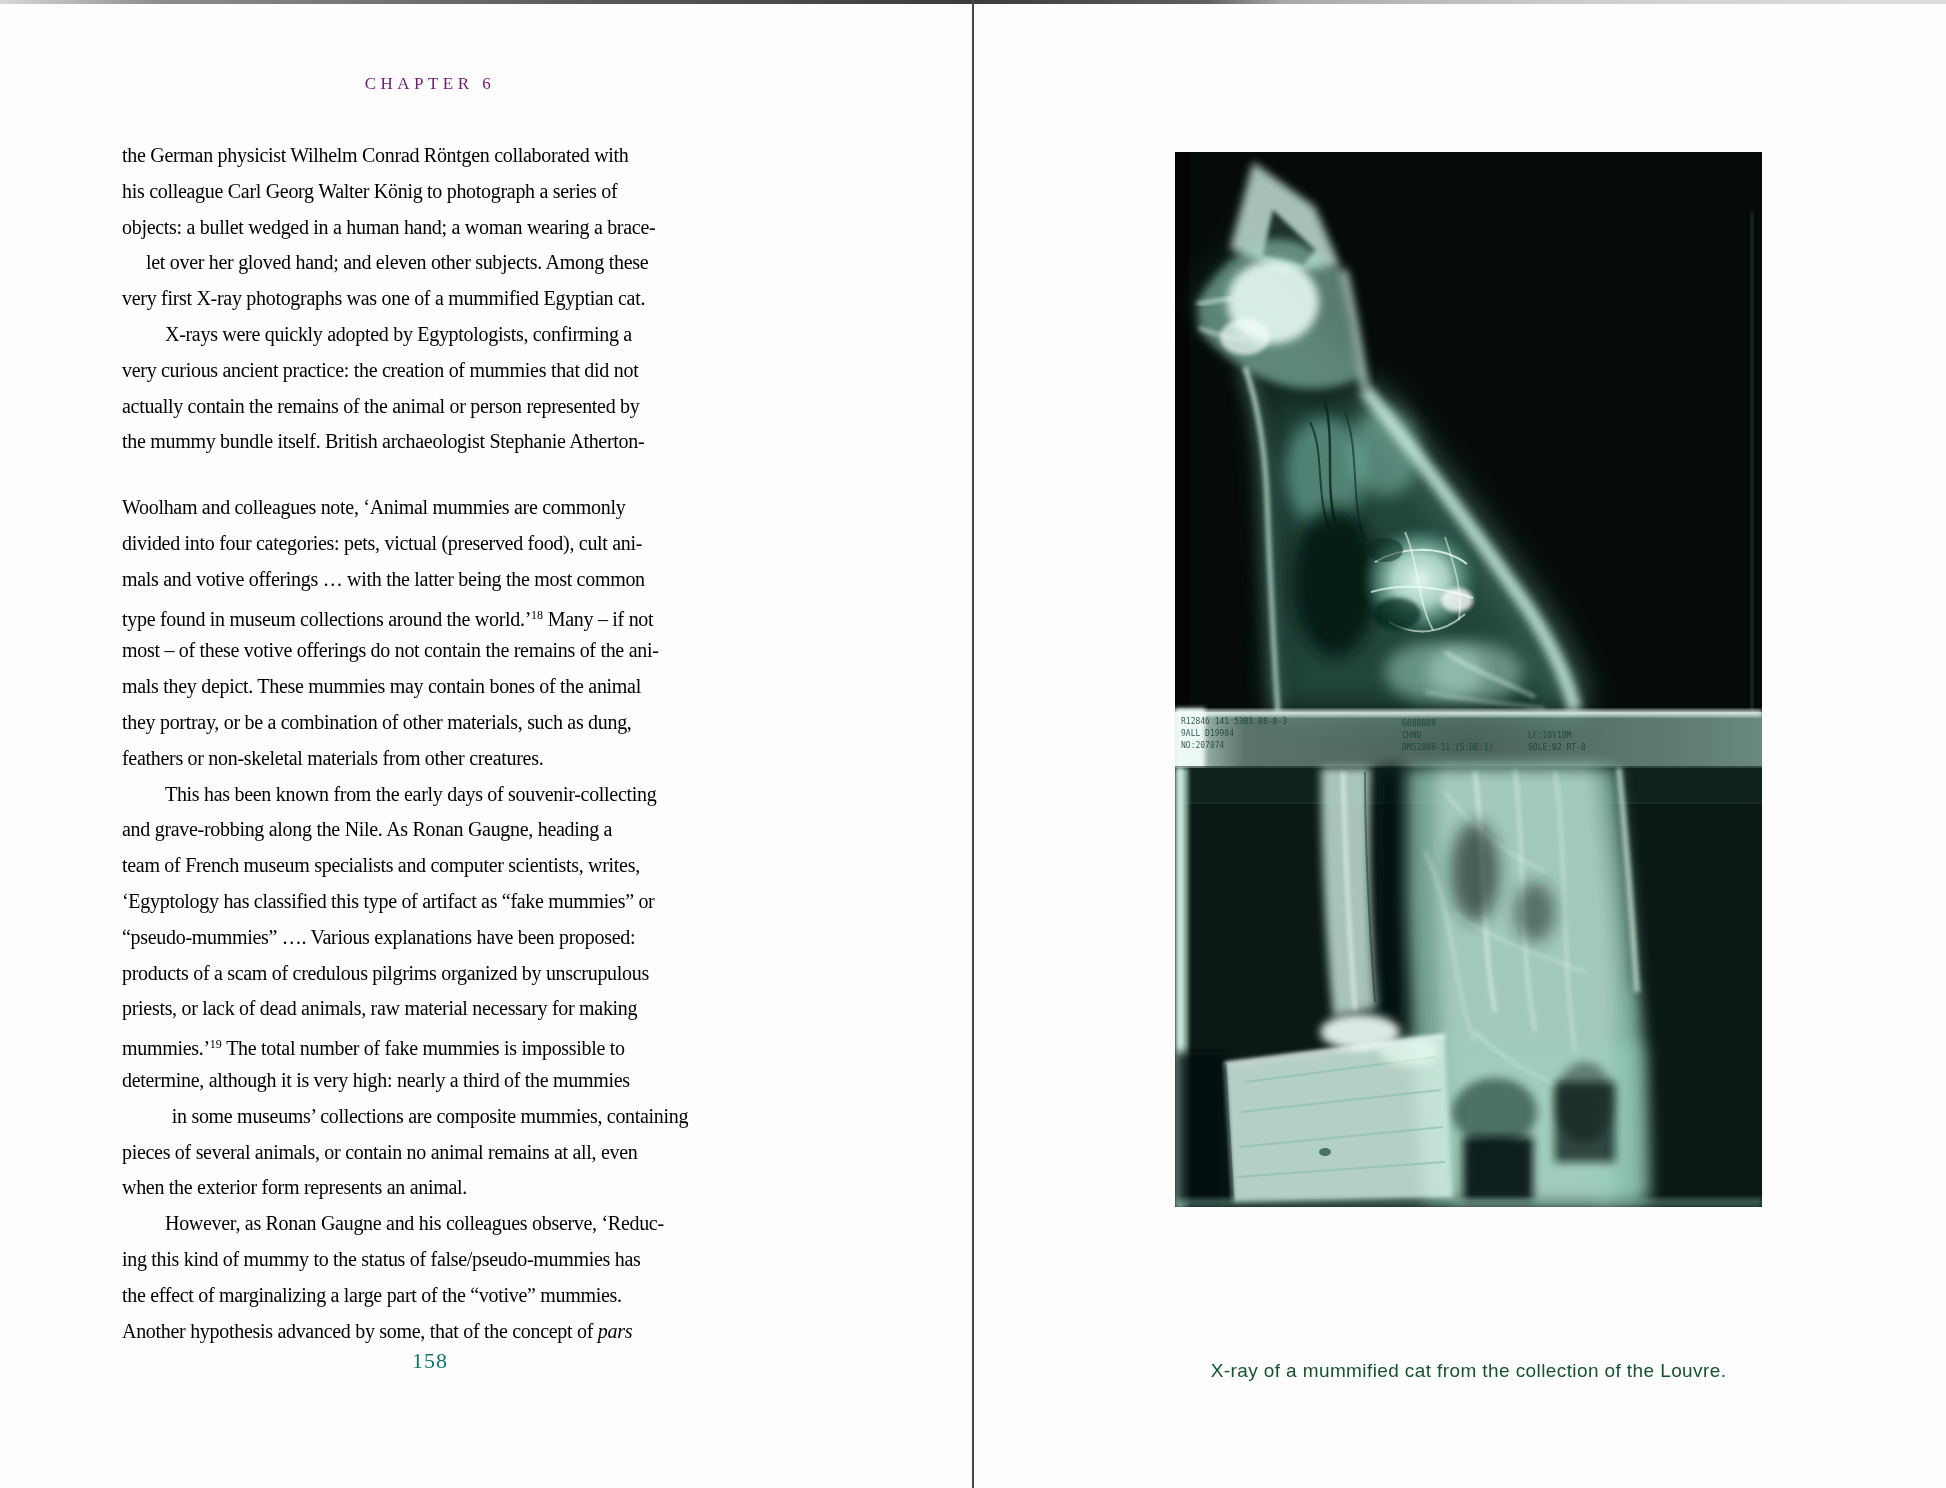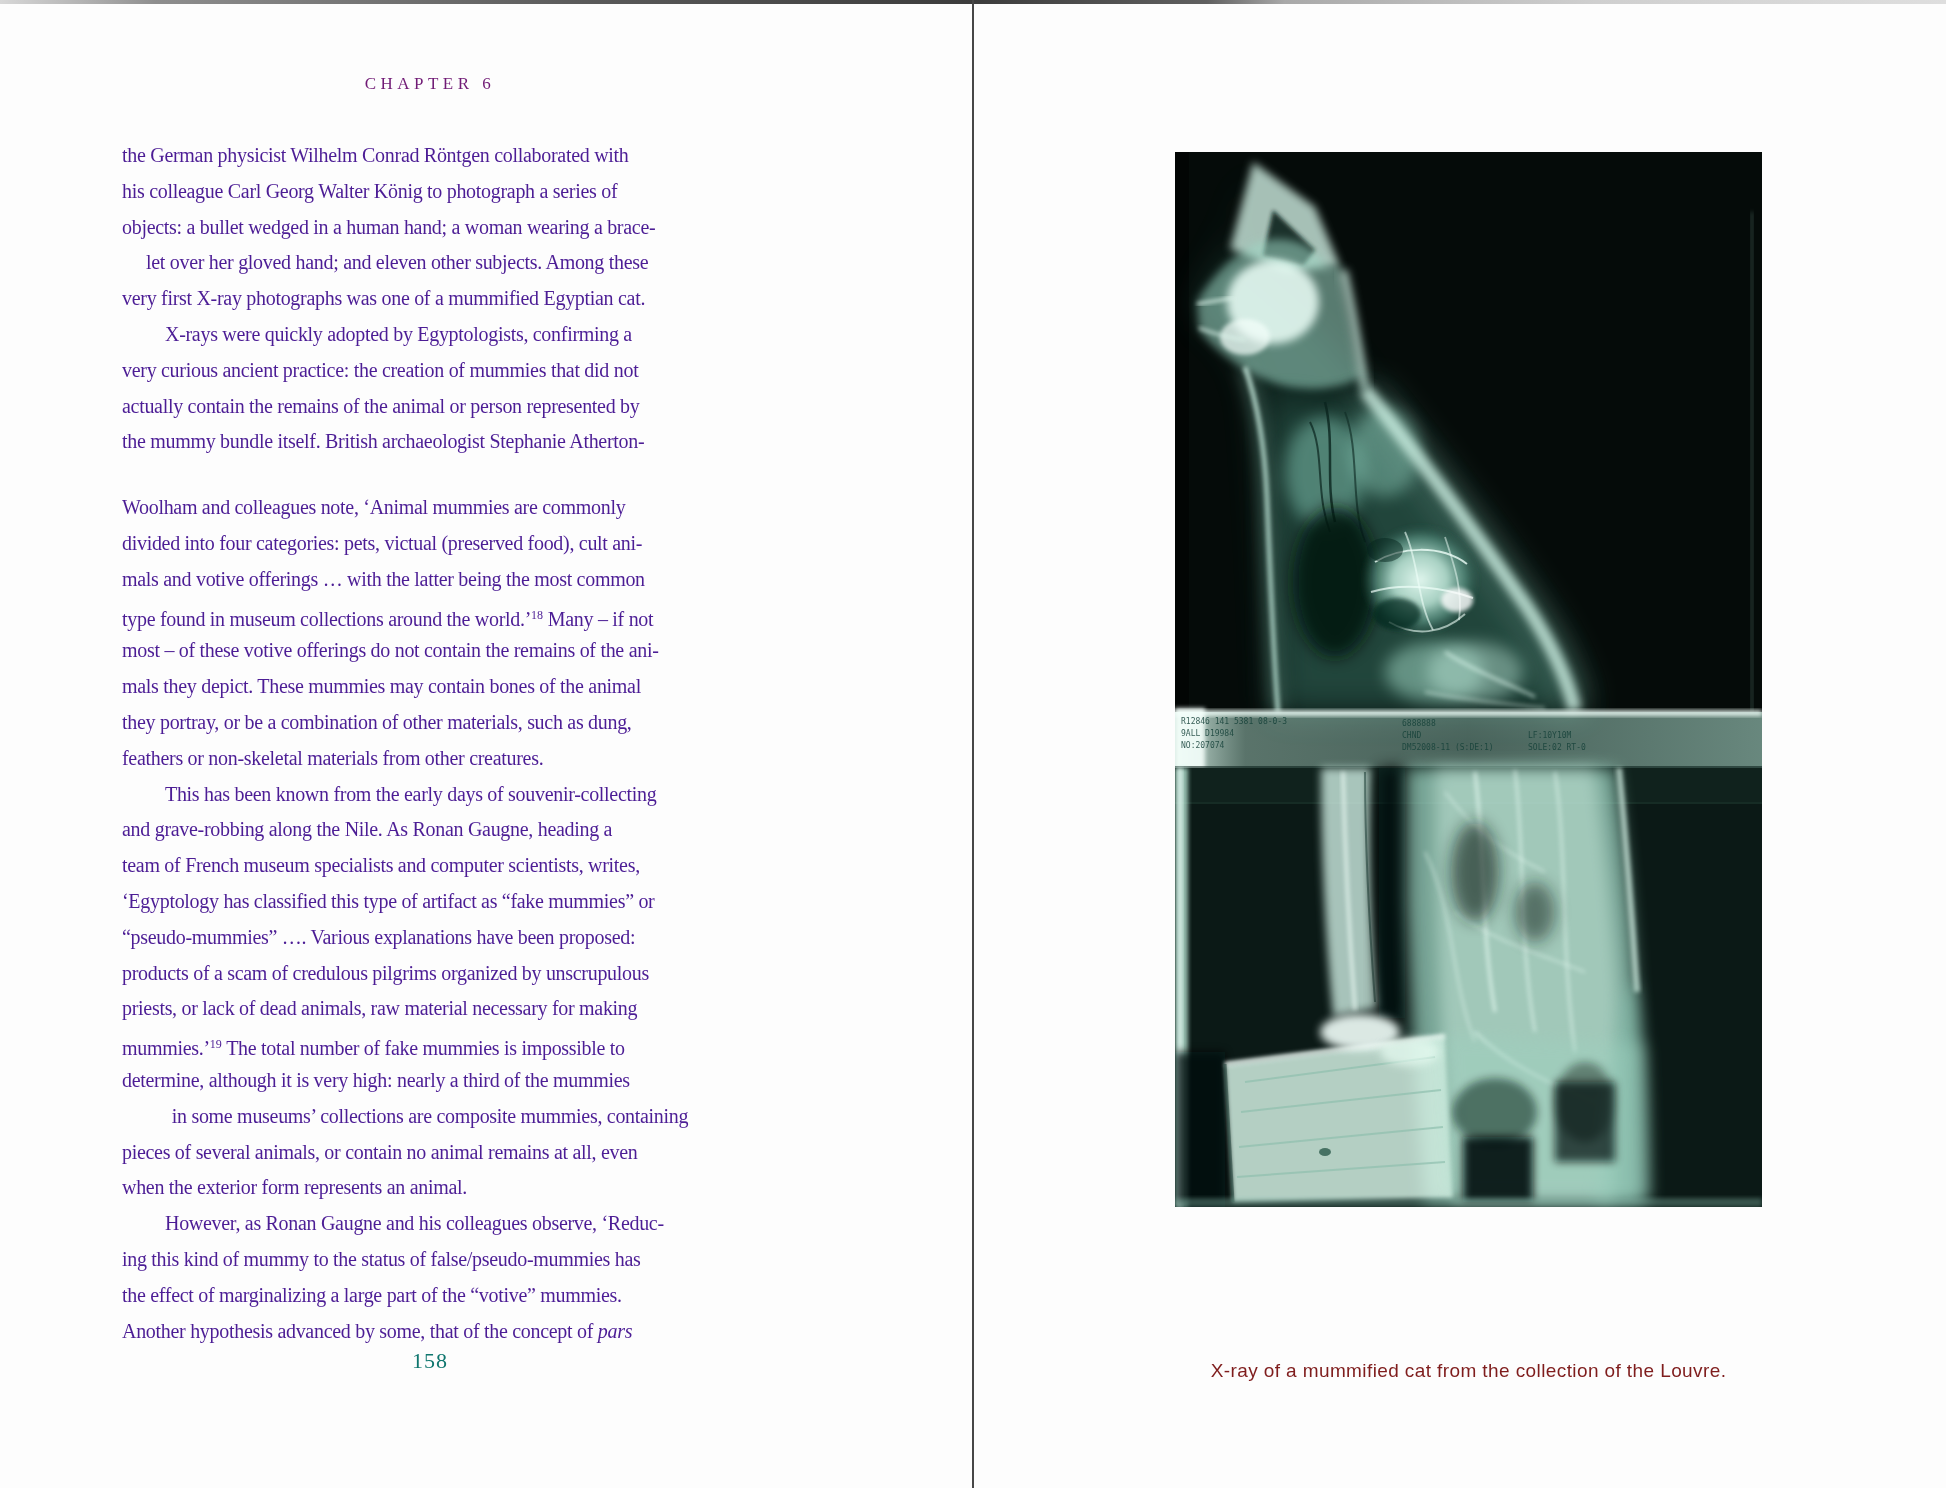--- a/index.html
+++ b/index.html
@@ -5,32 +5,32 @@
   html,body{margin:0;padding:0;background:#e8e8e8;}
   .spread{position:relative;width:1946px;height:1488px;background:#fdfdfd;overflow:hidden;
           font-family:"Liberation Serif",serif;}
   .top-edge{position:absolute;left:0;top:0;width:1946px;height:4px;
     background:linear-gradient(90deg,#d8d8d8 0%,#b5b5b5 4%,#8e8e8e 8%,#5a5a5a 30%,#3c3c3c 50%,#606060 62%,#a9a9a9 66%,#cfcfcf 82%,#dedede 100%);}
   .divider{position:absolute;left:972px;top:0;width:2px;height:1488px;background:#474747;}
 
   .chapter{position:absolute;left:122px;top:74px;width:616px;text-align:center;
     font-size:17px;letter-spacing:4.5px;color:#701a75;}
   .textblock{position:absolute;left:122px;top:138px;width:616px;
-    font-size:20px;line-height:35.8px;letter-spacing:-0.3px;color:#4c1d95;}
+    font-size:20px;line-height:35.8px;letter-spacing:-0.3px;color:#000000;}
   .jline{white-space:nowrap;height:35.8px;}
   .jline.indent{text-indent:43px;}
   .sup{font-size:12px;vertical-align:7px;letter-spacing:0;}
   .it{font-style:italic;}
   .pagenum{position:absolute;left:122px;top:1348px;width:616px;text-align:center;
     font-size:22px;color:#0f766e;letter-spacing:1px;}
 
   .figure{position:absolute;left:1175px;top:152px;width:587px;height:773px;}
   .figure svg{display:block;width:587px;height:1055px;}
   .caption{position:absolute;left:1145px;top:1360px;width:647px;text-align:center;
-    font-family:"Liberation Sans",sans-serif;font-size:19px;letter-spacing:0.4px;color:#7f1d1d;}
+    font-family:"Liberation Sans",sans-serif;font-size:19px;letter-spacing:0.4px;color:#14532d;}
   .filmtext{font-family:"DejaVu Sans Mono",monospace;font-size:8px;fill:#16423a;opacity:.85;}
 </style>
 </head>
 <body>
 
 <div class="spread">
   <div class="top-edge"></div>
   <div class="divider"></div>
 
   <div class="chapter">CHAPTER 6</div>

